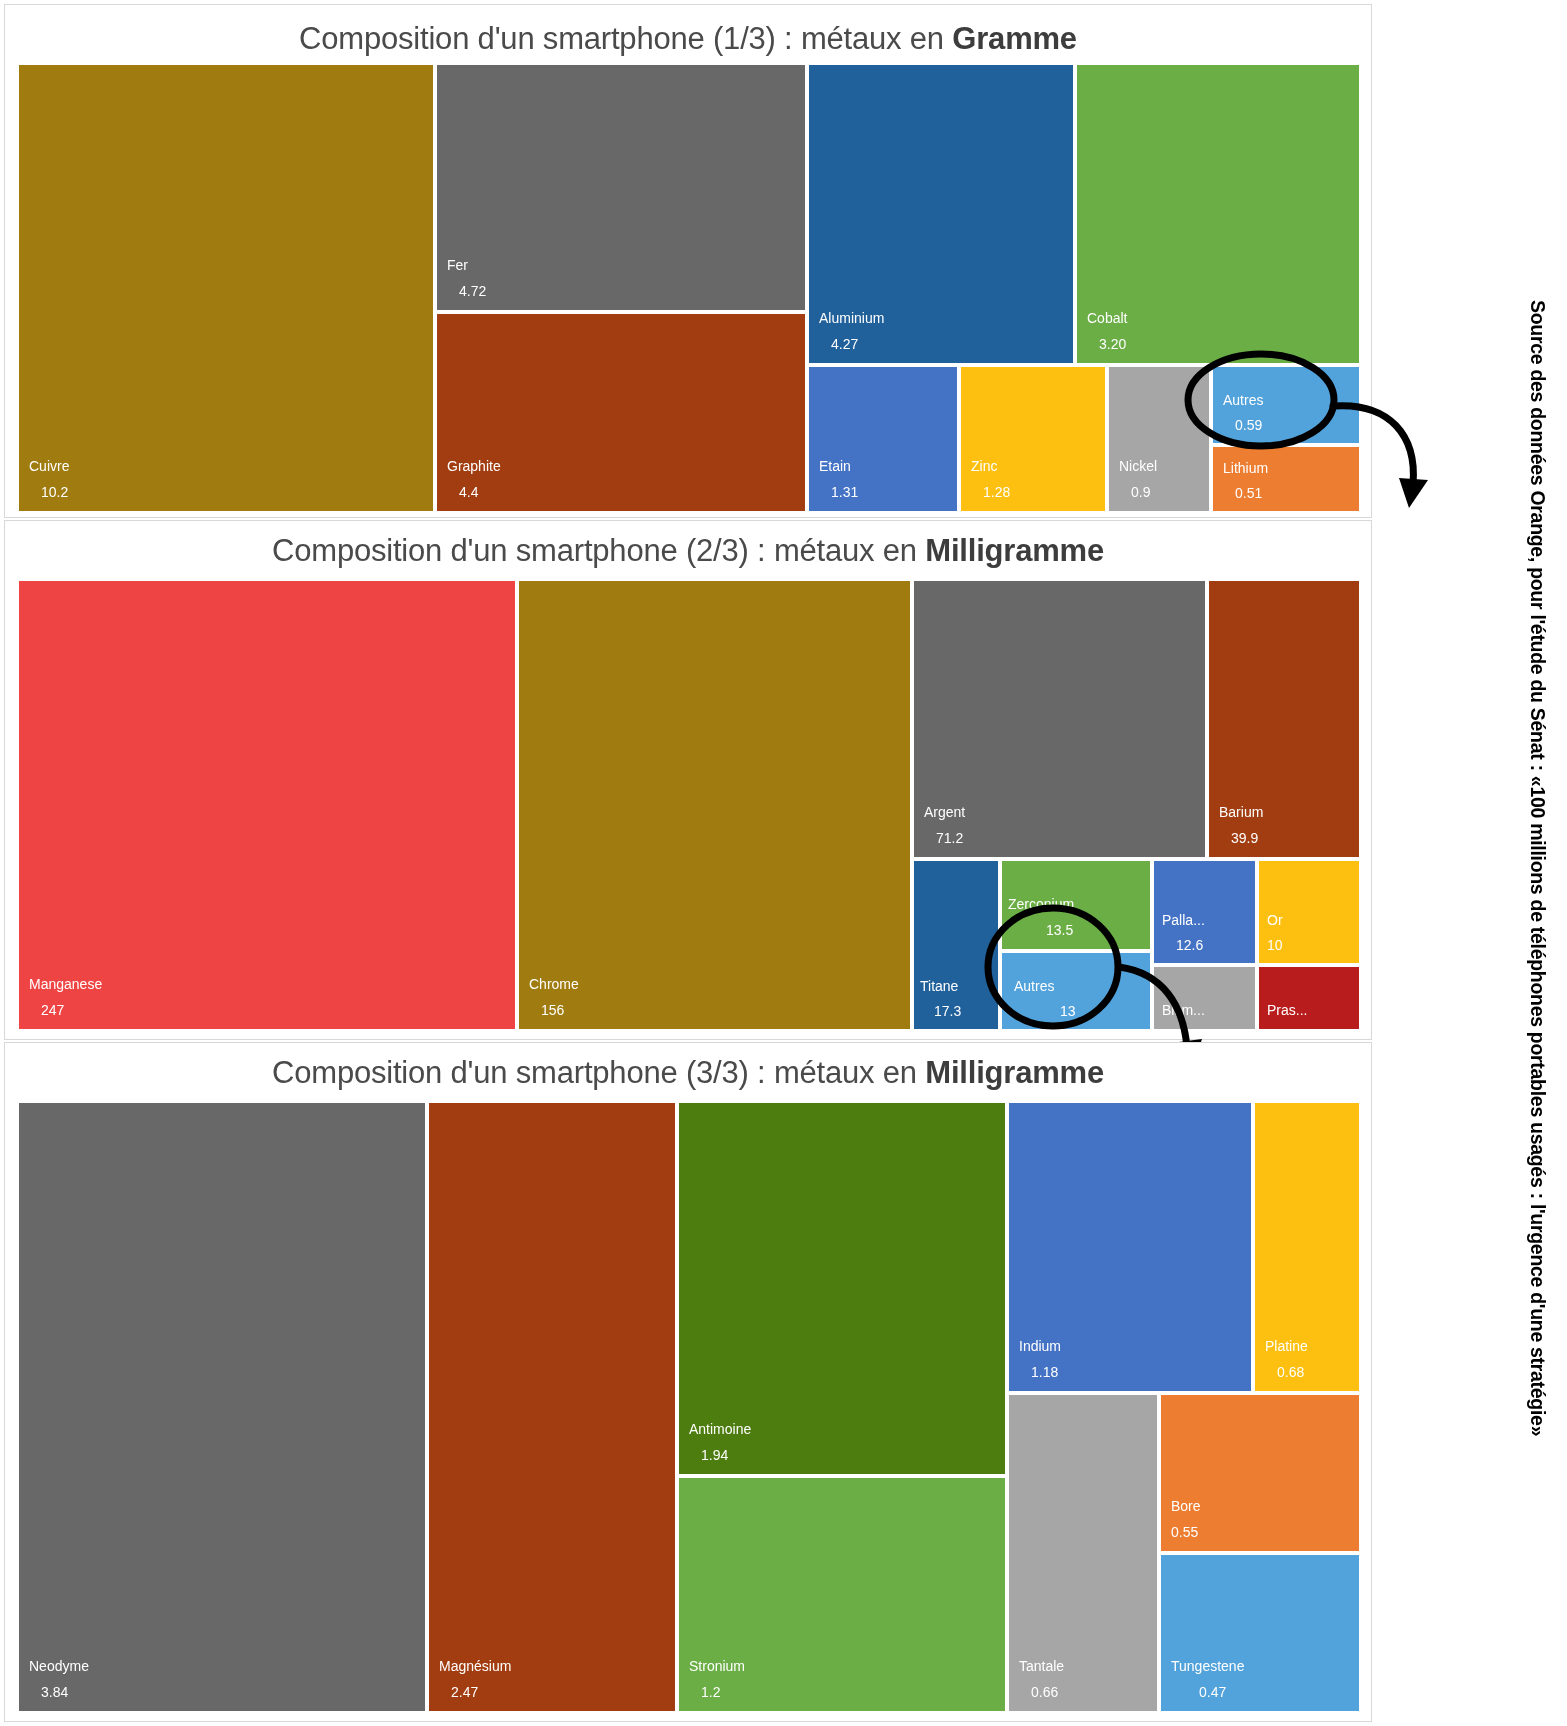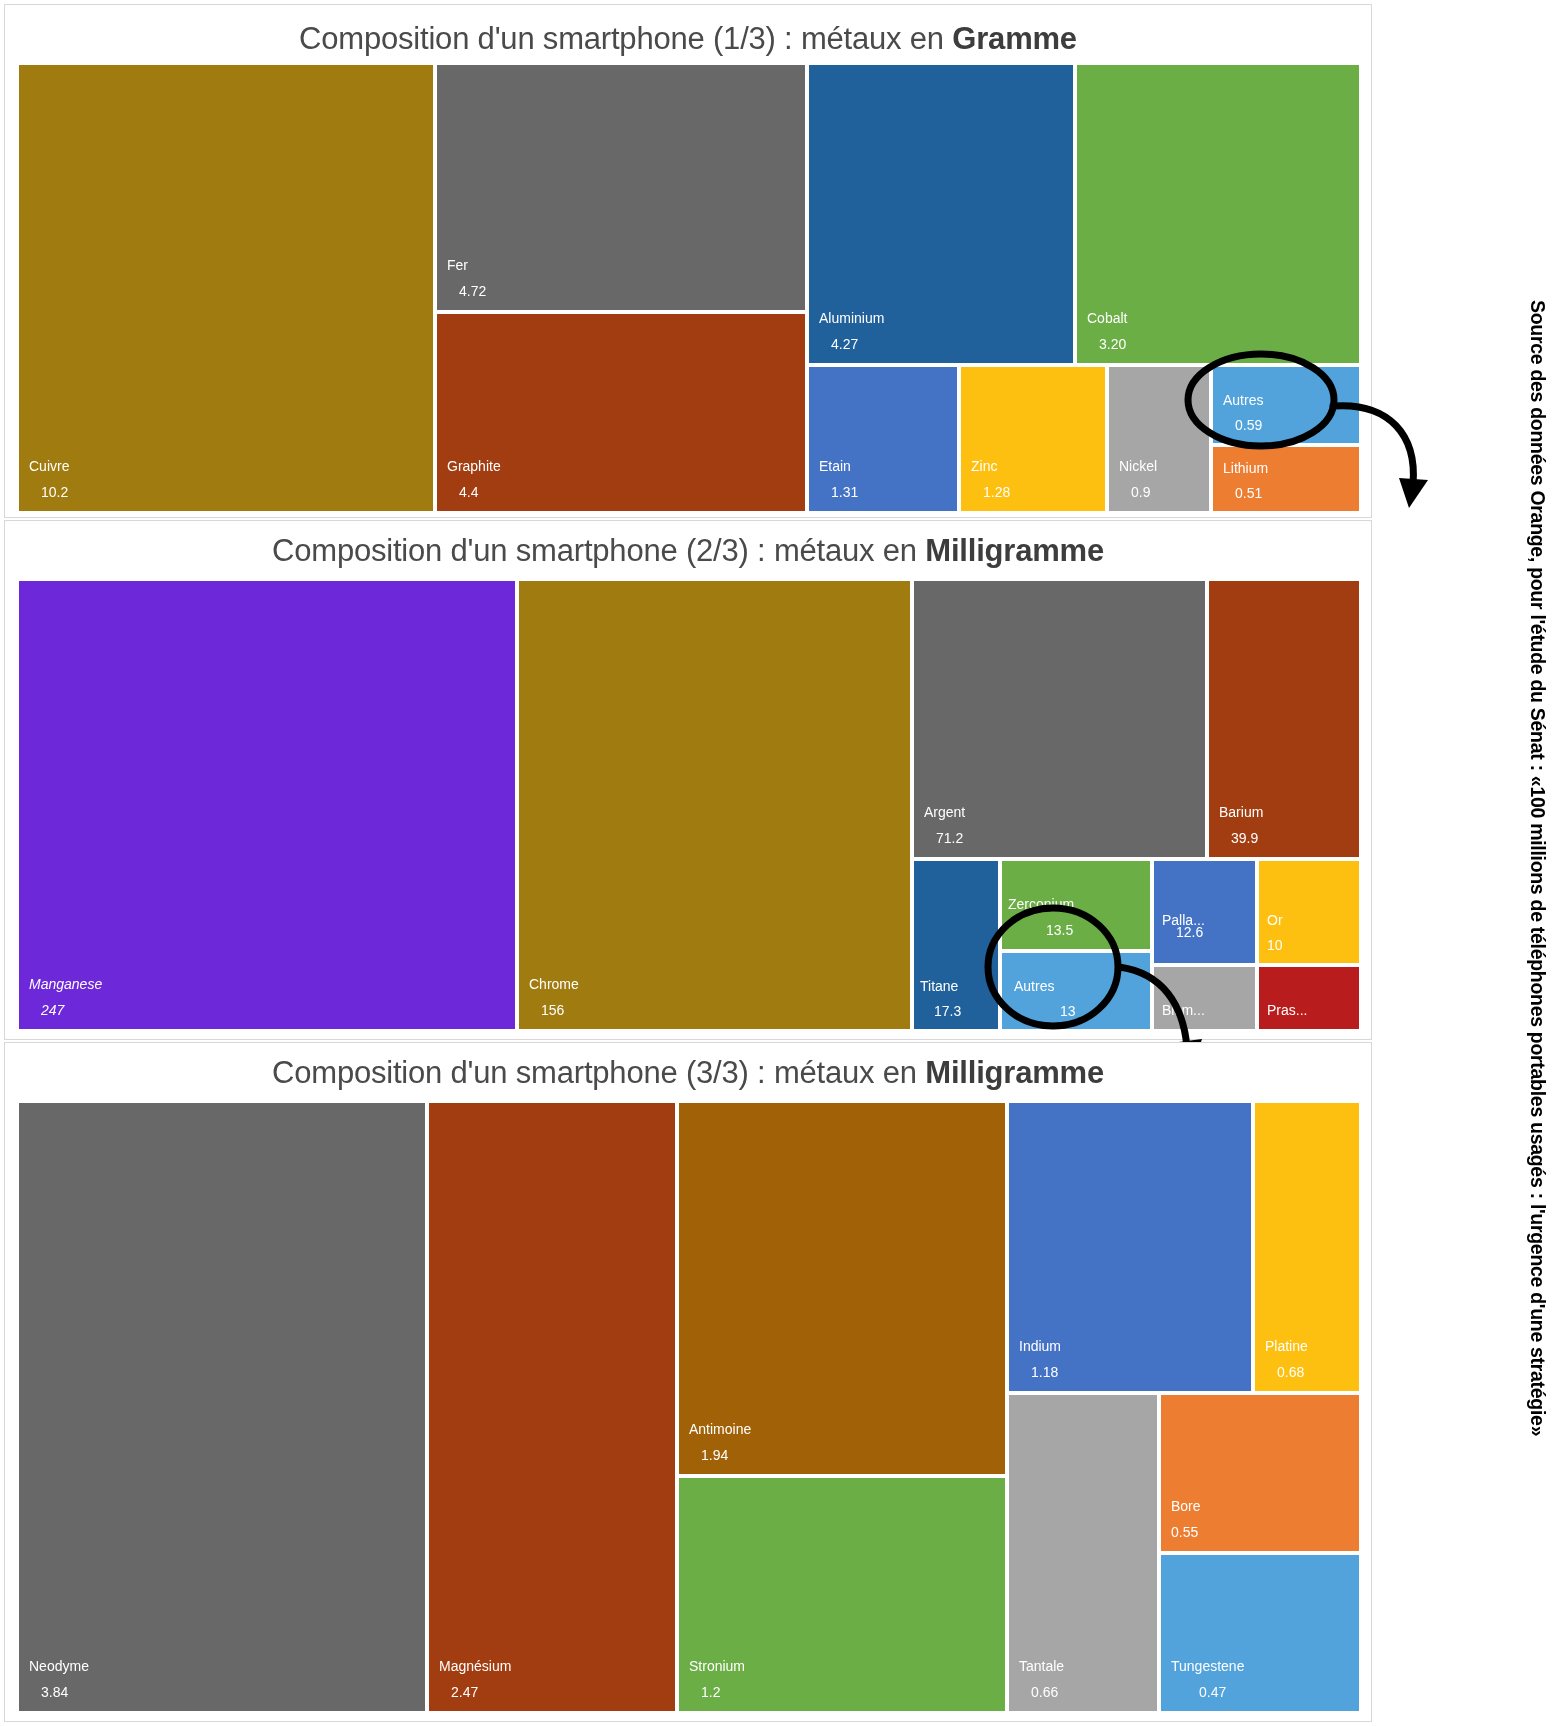--- a/index.html
+++ b/index.html
@@ -150,21 +150,21 @@
     </svg>
   </div>
 
   <div class="panel" style="left:4px; top:520px; width:1368px; height:520px;">
     <div class="panel-title" style="top:12px;">
       <span>Composition d'un smartphone (2/3) : métaux en </span><b>Milligramme</b>
     </div>
 
     <div class="treemap" style="left:12px; top:58px; width:1344px; height:452px;">
 
-      <div class="tile" style="left:0px; top:0px; width:500px; height:452px; background:#6d28d9;font-style:italic;">
+      <div class="tile" style="left:0px; top:0px; width:500px; height:452px; background:#ef4444;">
         <span class="tlabel tname">Manganese</span>
         <span class="tlabel tval">247</span>
       </div>
 
       <div class="tile" style="left:500px; top:0px; width:395px; height:452px; background:#a07c10;">
         <span class="tlabel tname">Chrome</span>
         <span class="tlabel tval">156</span>
       </div>
 
       <div class="tile" style="left:895px; top:0px; width:295px; height:280px; background:#686868;">
@@ -187,21 +187,21 @@
         <span class="tlabel tval small" style="bottom:6px; left:44px;">13.5</span>
       </div>
 
       <div class="tile" style="left:983px; top:372px; width:152px; height:80px; background:#52a2db;">
         <span class="tlabel tname small" style="bottom:30px; left:12px;">Autres</span>
         <span class="tlabel tval small" style="bottom:5px; left:58px;">13</span>
       </div>
 
       <div class="tile" style="left:1135px; top:280px; width:105px; height:106px; background:#4473c5;">
         <span class="tlabel tname small" style="bottom:30px; left:8px;">Palla...</span>
-        <span class="tlabel tval small" style="bottom:18px; left:22px;">12.6</span>
+        <span class="tlabel tval small" style="bottom:5px; left:22px;">12.6</span>
       </div>
 
       <div class="tile" style="left:1240px; top:280px; width:104px; height:106px; background:#fdc011;">
         <span class="tlabel tname small" style="bottom:30px; left:8px;">Or</span>
         <span class="tlabel tval small" style="bottom:5px; left:8px;">10</span>
       </div>
 
       <div class="tile" style="left:1135px; top:386px; width:105px; height:66px; background:#a6a6a6;">
         <span class="tlabel tname small" style="bottom:6px; left:8px;">Bism...</span>
 
@@ -232,21 +232,21 @@
       <div class="tile" style="left:0px; top:0px; width:410px; height:612px; background:#686868;text-align:right;">
         <span class="tlabel tname">Neodyme</span>
         <span class="tlabel tval">3.84</span>
       </div>
 
       <div class="tile" style="left:410px; top:0px; width:250px; height:612px; background:#a23d11;">
         <span class="tlabel tname">Magnésium</span>
         <span class="tlabel tval">2.47</span>
       </div>
 
-      <div class="tile" style="left:660px; top:0px; width:330px; height:375px; background:#a16207;text-align:center;">
+      <div class="tile" style="left:660px; top:0px; width:330px; height:375px; background:#4d7c0f;text-align:center;">
         <span class="tlabel tname" style="bottom:32px;">Antimoine</span>
         <span class="tlabel tval" style="bottom:6px;">1.94</span>
       </div>
 
       <div class="tile" style="left:660px; top:375px; width:330px; height:237px; background:#6aae45;">
         <span class="tlabel tname">Stronium</span>
         <span class="tlabel tval">1.2</span>
       </div>
 
       <div class="tile" style="left:990px; top:0px; width:246px; height:292px; background:#4473c5;">

